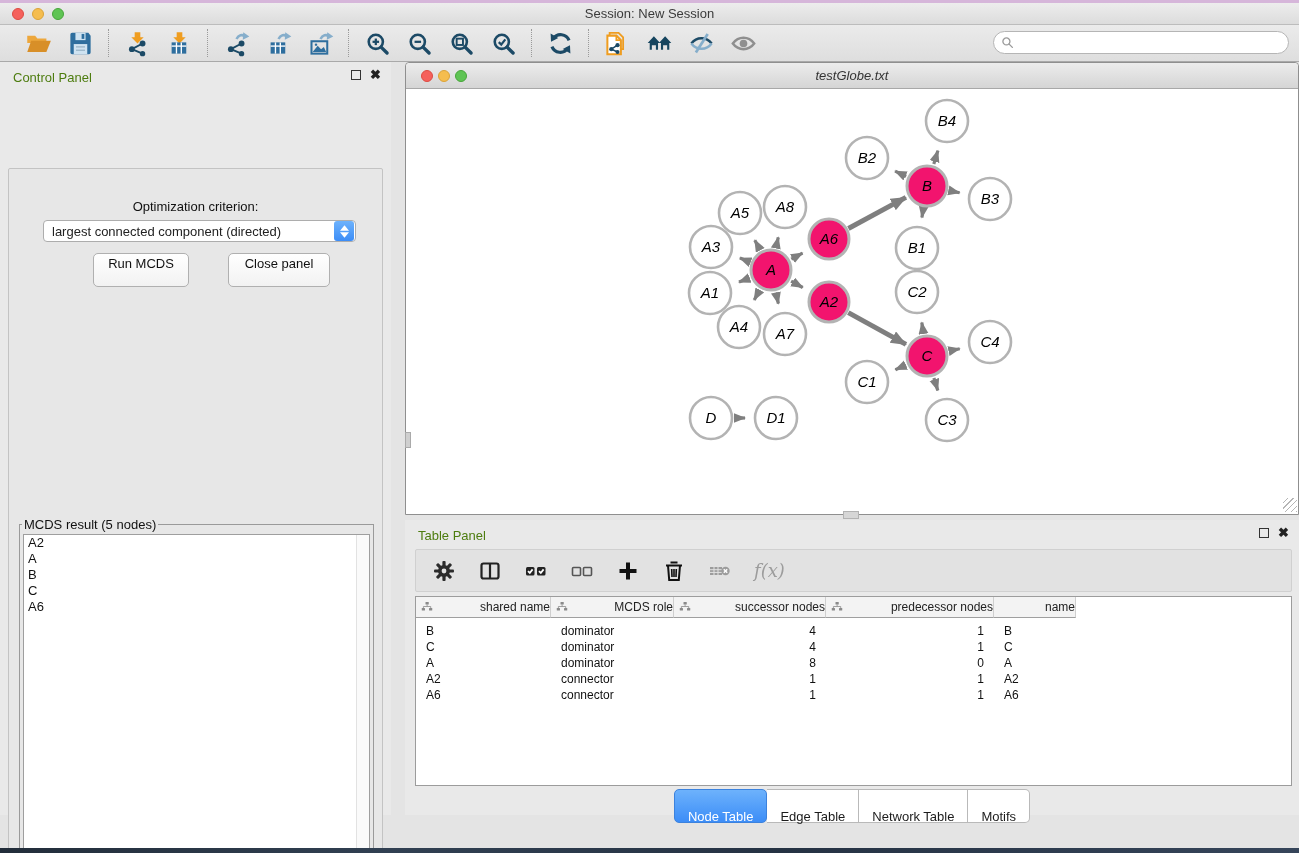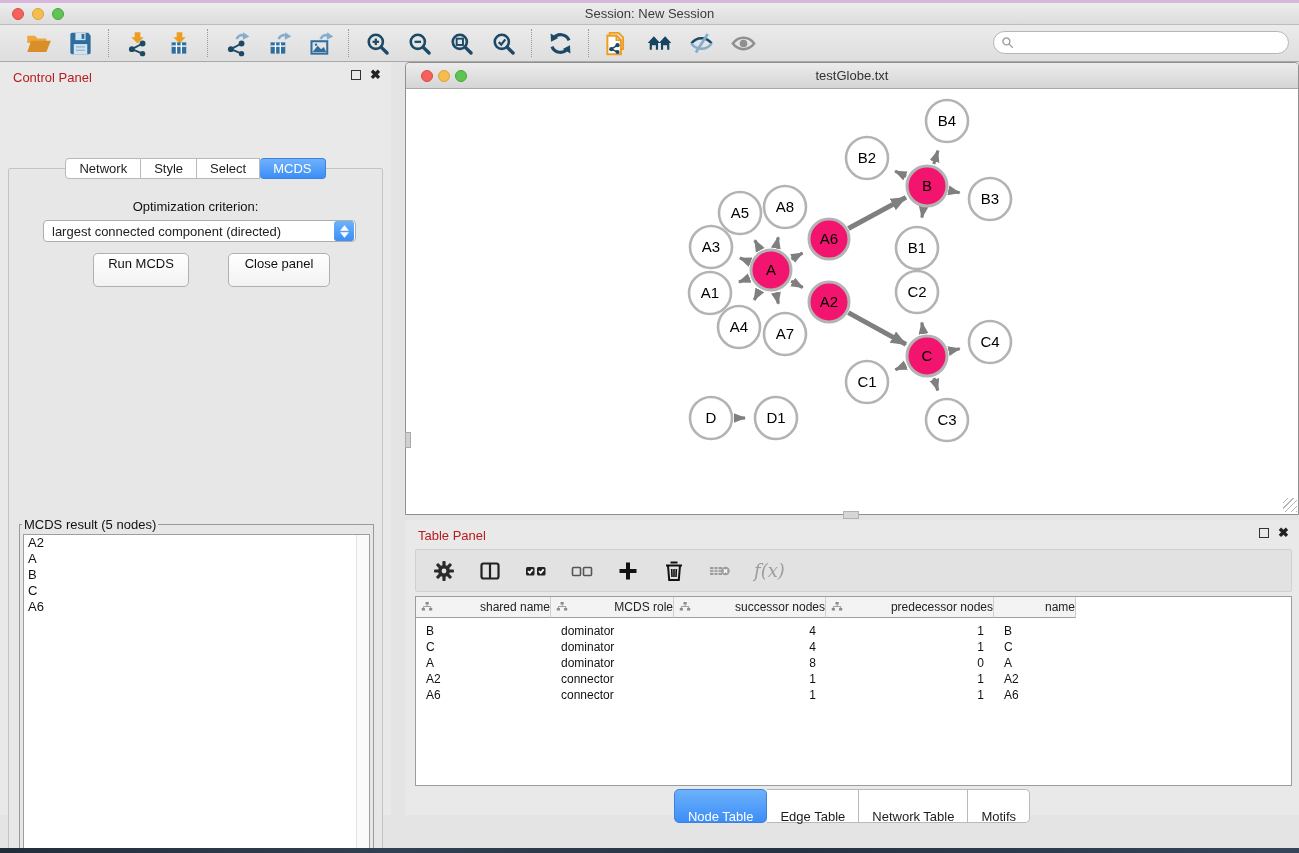--- a/index.html
+++ b/index.html
@@ -26,21 +26,21 @@
   .tb-icon { width:30px; height:30px; display:flex; align-items:center; justify-content:center; cursor:default; }
   .tb-icon svg { width:27px; height:27px; }
   .search-wrap { position:absolute; right:10px; top:31px; width:296px; height:23px;
     background:#fff; border:1px solid #b5b5b5; border-radius:12px; display:flex; align-items:center; padding-left:7px;}
   .search-wrap svg{ width:13px; height:13px; }
   .search-input { border:none; outline:none; flex:1; height:19px; font-size:12px; background:transparent; padding-left:4px;}
 
   
   .control-panel { position:absolute; left:0; top:62px; width:391px; height:753px; background:#e9e9e9; }
   .panel-head { position:absolute; left:0; top:0; width:100%; height:28px; }
-  .panel-head .ph-title { position:absolute; left:13px; top:8px; font-size:13px; color:#b91c1c; }
+  .panel-head .ph-title { position:absolute; left:13px; top:8px; font-size:13px; color:#4d7c0f; }
   .ph-btns { position:absolute; right:10px; top:8px; display:flex; gap:9px; align-items:center;}
   .float-box { width:10px; height:10px; border:1.6px solid #333; }
   .close-x { font-size:13px; font-weight:bold; color:#222; line-height:10px; }
 
   .cp-tabs { position:absolute; left:0; top:96px; width:100%; display:flex; justify-content:center; z-index:3;}
   .cp-tab { height:21px; padding:0 13px; font-size:13px; line-height:20px; background:#fff;
     border:1px solid #b9b9b9; border-left:none; color:#1c1c1c; }
   .cp-tab:first-child { border-left:1px solid #b9b9b9; border-radius:4px 0 0 4px; }
   .cp-tab.active { background:linear-gradient(#6db2fc,#3c8df7); color:#fff; border-color:#3c82dd; border-radius:4px; }
   .cp-inner { position:absolute; left:8px; top:106px; width:375px; height:697px;
@@ -59,21 +59,21 @@
   fieldset.result { position:absolute; left:10px; top:348px; width:355px; height:340px;
     border:1px solid #9a9a9a; padding:0; }
   fieldset.result legend { font-size:13px; color:#111; margin-left:2px; padding:0 2px; }
   .result-list { position:absolute; left:3px; top:2px; width:347px; height:330px; background:#fff;
     border:1px solid #9e9e9e; overflow:hidden; }
   .result-scroll { position:absolute; right:0; top:0; width:13px; height:100%; background:#fafafa; border-left:1px solid #e2e2e2;}
   .result-item { font-size:13px; line-height:16px; padding-left:4px; color:#111; }
 
   
   .net-window { position:absolute; left:405px; top:62px; width:894px; height:453px;
-    background:#fff; border:1px solid #8f8f8f; border-radius:4px 4px 0 0; }
+    background:#fff; border:1px solid #8f8f8f; border-radius:4px 4px 0 0;font-style:italic; }
   .net-titlebar { position:absolute; left:0; top:0; width:100%; height:26px;
     background:linear-gradient(#ececec,#d5d5d5); border-bottom:1px solid #a8a8a8; border-radius:4px 4px 0 0;}
   .net-dots { position:absolute; left:15px; top:7px; display:flex; gap:5px; }
   .dot.small { width:12px; height:12px; }
   .net-title { width:100%; text-align:center; font-size:13px; color:#333; line-height:25px;}
   .net-canvas { position:absolute; left:0; top:26px; width:892px; height:425px; background:#fff; overflow:hidden;}
   .net-grip-left { position:absolute; left:-1px; top:369px; width:6px; height:16px; background:#cfcfcf; border:1px solid #aaa; }
   .net-grip-bottom { position:absolute; left:438px; top:449px; width:15px; height:7px; background:#d6d6d6; border:1px solid #b0b0b0; }
   .net-resize { position:absolute; right:1px; bottom:2px; width:14px; height:14px;
     background:repeating-linear-gradient(135deg, transparent 0 3px, #b5b5b5 3px 4px); }
@@ -303,26 +303,20 @@
 </div>
 
 <div class="control-panel">
   <div class="panel-head">
     <div class="ph-title">Control Panel</div>
     <div class="ph-btns">
       <div class="float-box"></div>
       <div class="close-x">✖</div>
     </div>
   </div>
-  <div class="cp-tabs" id="cp-tabs">
-      <div class="cp-tab">Network</div>
-      <div class="cp-tab">Style</div>
-      <div class="cp-tab">Select</div>
-      <div class="cp-tab active">MCDS</div>
-    </div>
   <div class="cp-inner">
     <div class="opt-label">Optimization criterion:</div>
     <div class="dropdown">
       <div class="dd-text">largest connected component (directed)</div>
       <div class="dd-stepper">
         <svg viewBox="0 0 10 6">
             <polygon points="5,0 10,6 0,6" fill="#fff"></polygon>
           </svg>
         <svg viewBox="0 0 10 6">
             <polygon points="0,0 10,0 5,6" fill="#fff"></polygon>

